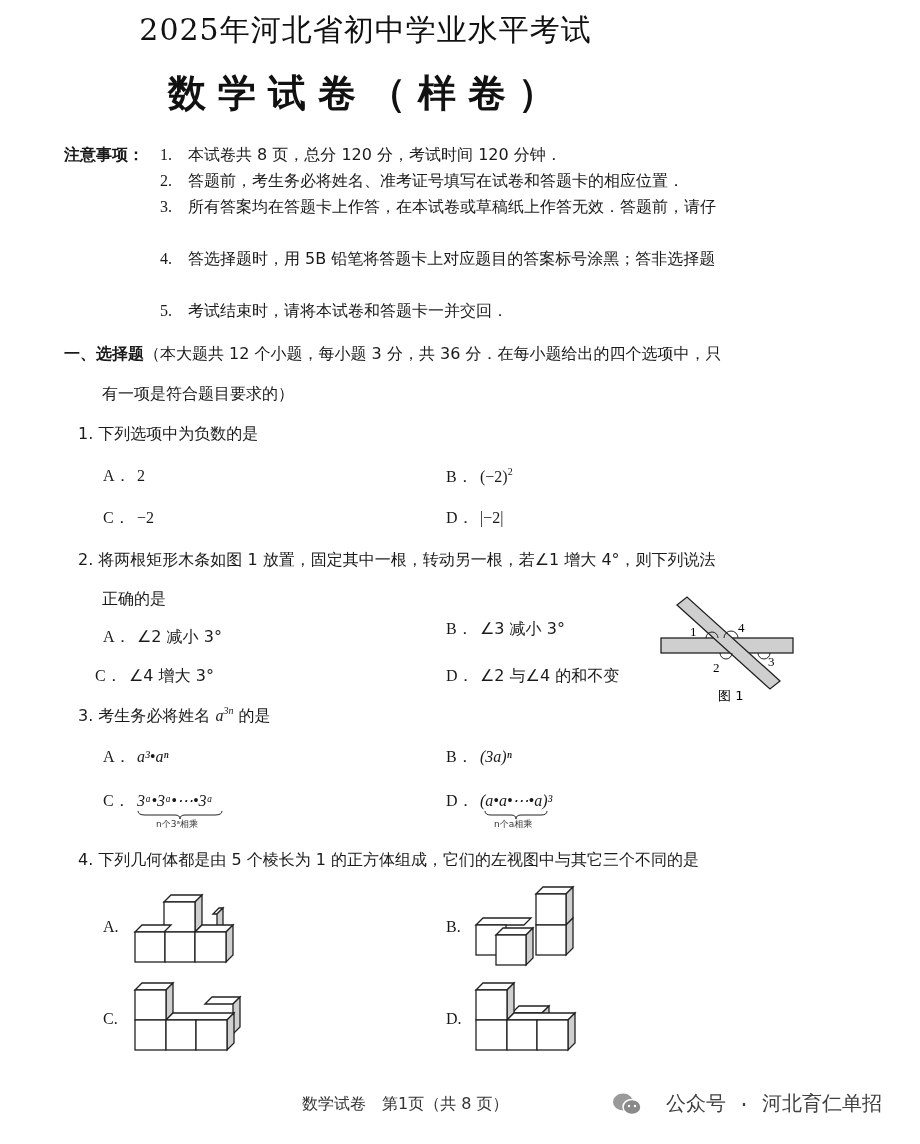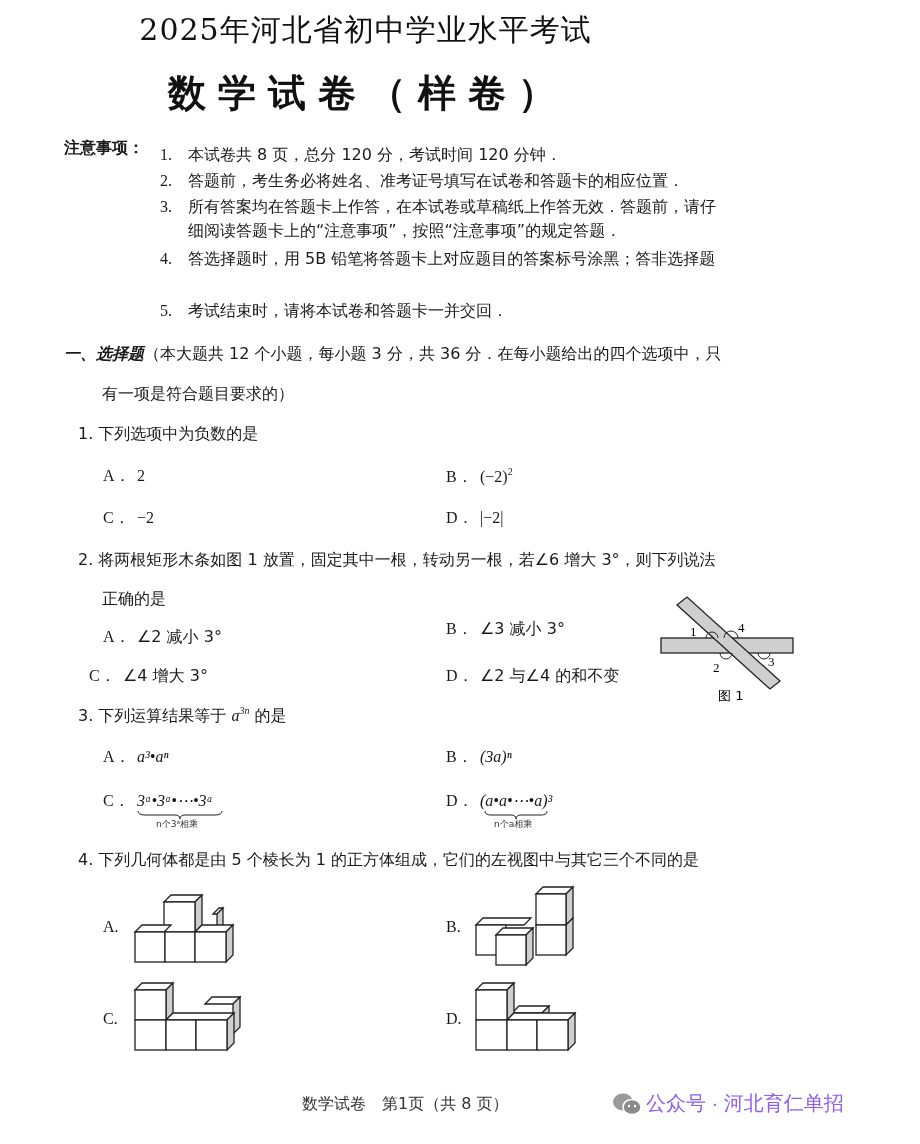--- a/index.html
+++ b/index.html
@@ -12,67 +12,66 @@
   .title1 {
     left: 0; width: 731px; top: 10px; text-align: center;
     font-size: 30px; letter-spacing: 1px; color: #111;
   }
   .title2 {
     left: 0; width: 736px; top: 68px; text-align: center;
     font-family: "DejaVu Sans", sans-serif; font-weight: bold;
     font-size: 38px; letter-spacing: 12px; color: #111;
   }
   .notes-label {
-    left: 64px; top: 138px; font-size: 16px; font-weight: bold;
+    left: 64px; top: 145px; font-size: 16px; font-weight: bold;
     font-family: "DejaVu Sans", sans-serif;
   }
   .note {
     left: 160px; font-size: 16px; line-height: 20px; width: 650px;
     font-family: "DejaVu Sans", sans-serif;
   }
   .note .num { display: inline-block; width: 28px; font-family: "Liberation Serif", serif; }
   .note .cont { padding-left: 28px; display: block; }
   .section {
     left: 64px; top: 344px; font-size: 16px; width: 760px;
     font-family: "DejaVu Sans", sans-serif;
   }
-  .section b { font-weight: bold; font-style: italic; }
+  .section b { font-weight: bold; }
   .section-cont { left: 102px; top: 384px; font-size: 16px; font-family: "DejaVu Sans", sans-serif; }
   .q { left: 78px; font-size: 16px; font-family: "DejaVu Sans", sans-serif; }
   .opt { font-size: 16px; font-family: "Liberation Serif", "DejaVu Serif", serif; }
   .opt .ol { display: inline-block; width: 34px; }
   .opt .zh { font-family: "DejaVu Sans", sans-serif; }
   sup { font-size: 10px; vertical-align: 7px; }
   i { font-family: "Liberation Serif", serif; }
   .brace-label { font-size: 9px; font-family: "DejaVu Sans", sans-serif; color: #333; }
   .footer {
     left: 302px; top: 1094px; font-size: 16px; color: #333;
     font-family: "DejaVu Sans", sans-serif;
   }
   .wm {
-    left: 612px; top: 1090px; font-size: 20px; color: #8b5cf6;
-    font-family: Liberation Sans, sans-serif; display: flex; align-items: center; gap: 4px;
+    left: 612px; top: 1090px; font-size: 20px; color: #404040;
+    font-family: Liberation Mono, monospace; display: flex; align-items: center; gap: 24px;
   }
 </style>
 </head>
 <body>
 
 <div class="abs title1">2025年河北省初中学业水平考试</div>
 <div class="abs title2">数学试卷（样卷）</div>
 
 <div class="abs notes-label">注意事项：</div>
 <div class="abs note" style="top:145px">
   <span class="num">1.</span><span>本试卷共 8 页，总分 120 分，考试时间 120 分钟．</span>
 </div>
 <div class="abs note" style="top:171px">
   <span class="num">2.</span><span>答题前，考生务必将姓名、准考证号填写在试卷和答题卡的相应位置．</span>
 </div>
 <div class="abs note" style="top:197px">
   <span class="num">3.</span><span>所有答案均在答题卡上作答，在本试卷或草稿纸上作答无效．答题前，请仔</span>
-  <span class="cont" style="margin-top:4px">细阅读答题卡上的“注意事项”，按照“注意事项”的规定答题．</span>
 </div>
 <div class="abs note" style="top:249px">
   <span class="num">4.</span><span>答选择题时，用 5B 铅笔将答题卡上对应题目的答案标号涂黑；答非选择题</span>
 </div>
 <div class="abs note" style="top:301px">
   <span class="num">5.</span><span>考试结束时，请将本试卷和答题卡一并交回．</span>
 </div>
 
 <div class="abs section">
   <b>一、选择题</b><span>（本大题共 12 个小题，每小题 3 分，共 36 分．在每小题给出的四个选项中，只</span>
@@ -89,30 +88,30 @@
   <span class="ol">B．</span><span>(−2)</span><sup>2</sup>
 </div>
 <div class="abs opt" style="left:103px;top:508px">
   <span class="ol">C．</span><span>−2</span>
 </div>
 <div class="abs opt" style="left:446px;top:508px">
   <span class="ol">D．</span><span>|−2|</span>
 </div>
 
 <div class="abs q" style="top:550px">
-  <span>2.</span>&nbsp;<span>将两根矩形木条如图 1 放置，固定其中一根，转动另一根，若∠6 增大 3°，则下列说法</span>
+  <span>2.</span>&nbsp;<span>将两根矩形木条如图 1 放置，固定其中一根，转动另一根，若∠1 增大 4°，则下列说法</span>
 </div>
 <div class="abs q" style="left:102px;top:589px">正确的是</div>
 <div class="abs opt" style="left:103px;top:627px">
   <span class="ol">A．</span><span class="zh">∠2 减小 3°</span>
 </div>
 <div class="abs opt" style="left:446px;top:619px">
   <span class="ol">B．</span><span class="zh">∠3 减小 3°</span>
 </div>
-<div class="abs opt" style="left:89px;top:666px">
+<div class="abs opt" style="left:95px;top:666px">
   <span class="ol">C．</span><span class="zh">∠4 增大 3°</span>
 </div>
 <div class="abs opt" style="left:446px;top:666px">
   <span class="ol">D．</span><span class="zh">∠2 与∠4 的和不变</span>
 </div>
 
 <svg class="abs" style="left:650px;top:592px" width="160" height="120">
   <rect x="11" y="46" width="132" height="15" fill="#cfcfcf" stroke="#222" stroke-width="1.3"></rect>
   <polygon points="27,13 37,5 130,89 120,97" fill="#cfcfcf" stroke="#222" stroke-width="1.3"></polygon>
   <path d="M56,46 A6,6 0 0 1 68,46" fill="none" stroke="#222" stroke-width="1"></path>
@@ -120,21 +119,21 @@
   <path d="M70,61 A6,6 0 0 0 82,61" fill="none" stroke="#222" stroke-width="1"></path>
   <path d="M108,61 A6,6 0 0 0 120,61" fill="none" stroke="#222" stroke-width="1"></path>
   <text x="40" y="44" font-size="13" font-family="Liberation Serif, serif">1</text>
   <text x="63" y="80" font-size="13" font-family="Liberation Serif, serif">2</text>
   <text x="118" y="74" font-size="13" font-family="Liberation Serif, serif">3</text>
   <text x="88" y="40" font-size="13" font-family="Liberation Serif, serif">4</text>
   <text x="68" y="108" font-size="13" font-family="DejaVu Sans, sans-serif">图 1</text>
 </svg>
 
 <div class="abs q" style="top:705px">
-  <span>3.</span>&nbsp;<span>下列运算结果等于 </span><i>a</i><sup><i>3n</i></sup><span> 的是</span>
+  <span>3.</span>&nbsp;<span>考生务必将姓名 </span><i>a</i><sup><i>3n</i></sup><span> 的是</span>
 </div>
 <div class="abs opt" style="left:103px;top:747px">
   <span class="ol">A．</span><i>a³•aⁿ</i>
 </div>
 <div class="abs opt" style="left:446px;top:747px">
   <span class="ol">B．</span><i>(3a)ⁿ</i>
 </div>
 <div class="abs opt" style="left:103px;top:791px">
   <span class="ol">C．</span><i>3ᵃ•3ᵃ•⋯•3ᵃ</i>
 </div>

